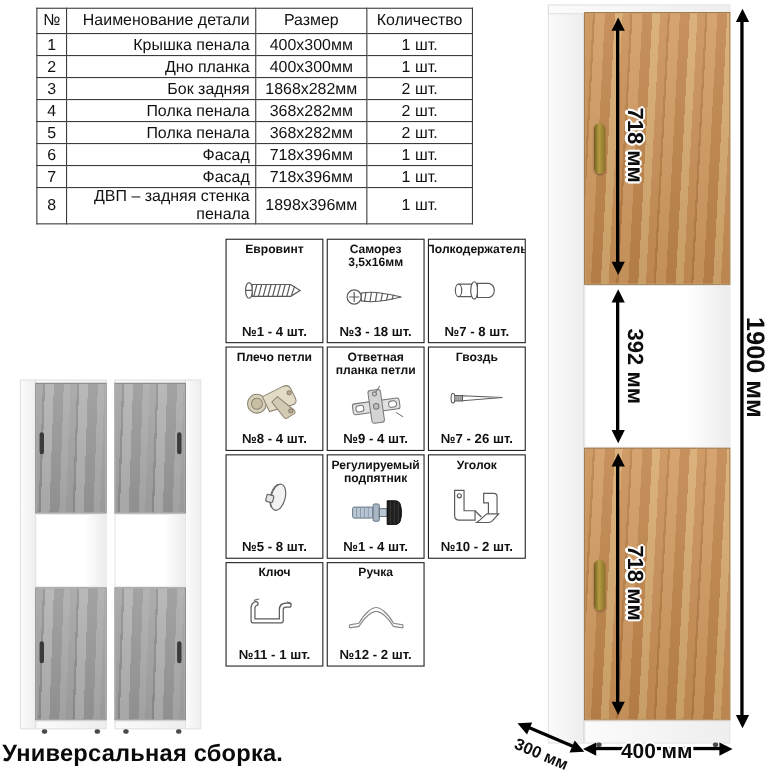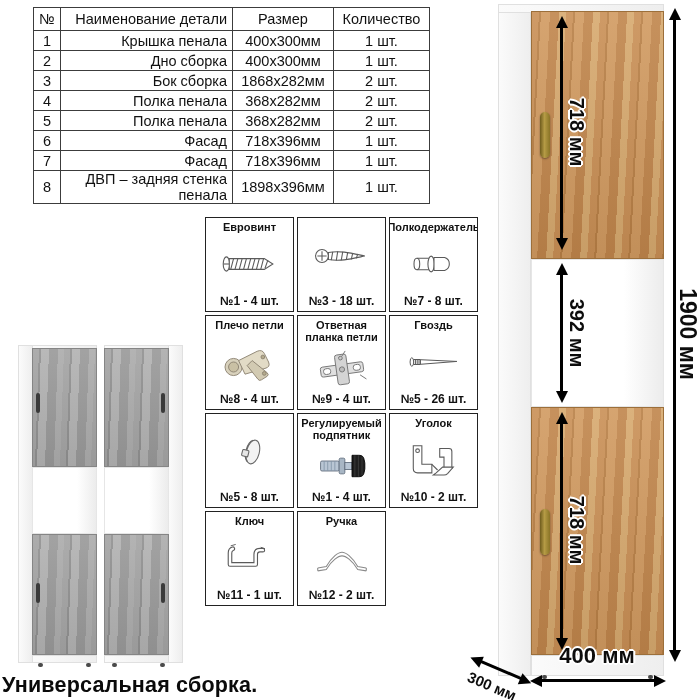--- a/index.html
+++ b/index.html
@@ -88,27 +88,27 @@
       </thead>
     <tbody>
         <tr>
           <td>1</td>
           <td class="cell-name">Крышка пенала</td>
           <td>400х300мм</td>
           <td>1 шт.</td>
         </tr>
         <tr>
           <td>2</td>
-          <td class="cell-name">Дно сборка</td>
+          <td class="cell-name">Дно планка</td>
           <td>400х300мм</td>
           <td>1 шт.</td>
         </tr>
         <tr>
           <td>3</td>
-          <td class="cell-name">Бок сборка</td>
+          <td class="cell-name">Бок задняя</td>
           <td>1868х282мм</td>
           <td>2 шт.</td>
         </tr>
         <tr>
           <td>4</td>
           <td class="cell-name">Полка пенала</td>
           <td>368х282мм</td>
           <td>2 шт.</td>
         </tr>
         <tr>
@@ -147,20 +147,21 @@
               <ellipse cx="9" cy="28" rx="4.5" ry="10"></ellipse>
               <line x1="5" y1="28" x2="13" y2="28"></line>
               <path d="M13 20.5 H62 L74 28 L62 35.5 H13 Z"></path>
               <path d="M19 20.5 L15 35.5 M25 20.5 L21 35.5 M31 20.5 L27 35.5 M37 20.5 L33 35.5 M43 20.5 L39 35.5 M49 20.5 L45 35.5 M55 20.5 L51 35.5 M61 20.5 L57 35.5 M67 22.5 L63 34" fill="none"></path>
             </g>
           </svg>
         </div>
         <div class="hw-qty">№1 - 4 шт.</div>
       </div>
       <div class="hw-cell">
+        <div class="hw-name">Саморез 3,5х16мм</div>
         <div class="hw-icon">
           <svg viewBox="0 0 84 56">
             <g stroke="#5a5a5a" stroke-width="1.5" fill="#fff">
               <circle cx="14" cy="28" r="9"></circle>
               <path d="M14 21.5 v13 M7.5 28 h13" fill="none"></path>
               <path d="M23 23 C40 20 55 24 74 28 C55 32 40 36 23 33 Z"></path>
               <path d="M29 22.3 L27 33.8 M36 21.6 L34 34.4 M43 22 L41 34 M50 23 L48 33.4 M57 24 L55 32.6 M64 25.2 L62 31.4" fill="none"></path>
             </g>
           </svg>
         </div>
@@ -218,21 +219,21 @@
         <div class="hw-icon">
           <svg viewBox="0 0 84 56">
             <g stroke="#5a5a5a" stroke-width="1.4" fill="#fff">
               <ellipse cx="11" cy="28" rx="2.5" ry="6"></ellipse>
               <path d="M13.5 24.5 H23 V31.5 H13.5 Z"></path>
               <path d="M16 24.5 v7 M18.5 24.5 v7 M21 24.5 v7" fill="none"></path>
               <path d="M23 24.8 L74 27.2 L23 31.2 Z"></path>
             </g>
           </svg>
         </div>
-        <div class="hw-qty">№5 - 26 шт.</div>
+        <div class="hw-qty">№7 - 26 шт.</div>
       </div>
       <div class="hw-cell">
         <div class="hw-icon">
           <svg viewBox="0 0 84 56">
             <g stroke="#666" stroke-width="1.5" fill="#f2f2f2">
               <ellipse cx="46" cy="28" rx="9" ry="17" transform="rotate(14 46 28)"></ellipse>
               <path d="M42 12 a9 17 0 0 0 -1 31" fill="none" transform="rotate(14 46 28)"></path>
               <rect x="31" y="25" width="9" height="9" rx="1.5" fill="#e6e6e6" transform="rotate(14 35 29)"></rect>
             </g>
           </svg>
@@ -339,17 +340,17 @@
   <div class="varrow" style="left:560px;top:274px;height:118px;"></div>
   <div class="varrow" style="left:560px;top:423px;height:216px;"></div>
   <div class="varrow" style="left:673px;top:19px;height:632px;"></div>
   <div class="harrow" style="left:541px;top:679px;width:114px;"></div>
   <div class="harrow rot23" style="left:501px;top:670px;width:44px;"></div>
 
   <div class="dim-label rot90" style="left:576px;top:132px;font-size:20px;">718 мм</div>
   <div class="dim-label rot90" style="left:576px;top:333px;font-size:20px;">392 мм</div>
   <div class="dim-label rot90" style="left:576px;top:530px;font-size:20px;">718 мм</div>
   <div class="dim-label rot90" style="left:687px;top:334px;font-size:23px;">1900 мм</div>
-  <div class="dim-label ctr" style="left:597px;top:656px;font-size:22px;">400 мм</div>
+  <div class="dim-label ctr" style="left:597px;top:684px;font-size:19px;">400 мм</div>
   <div class="dim-label rot23" style="left:492px;top:686px;font-size:15px;">300 мм</div>
 
   <div class="caption">Универсальная сборка.</div>
 </div>
 
 </body></html>

